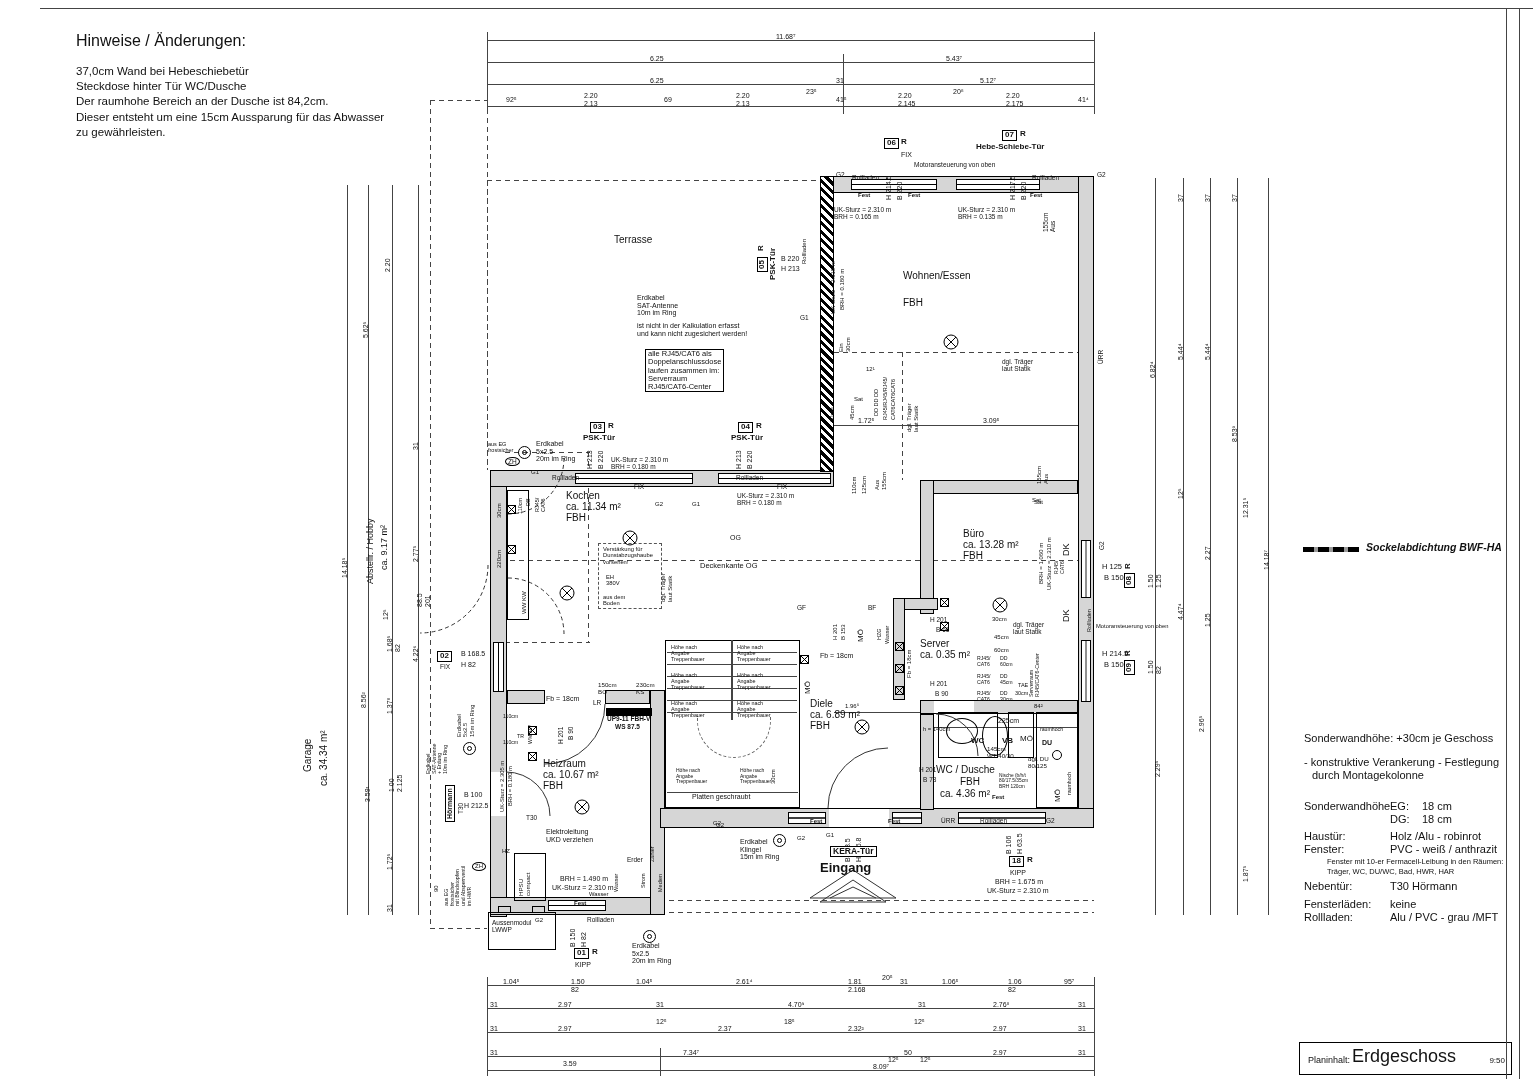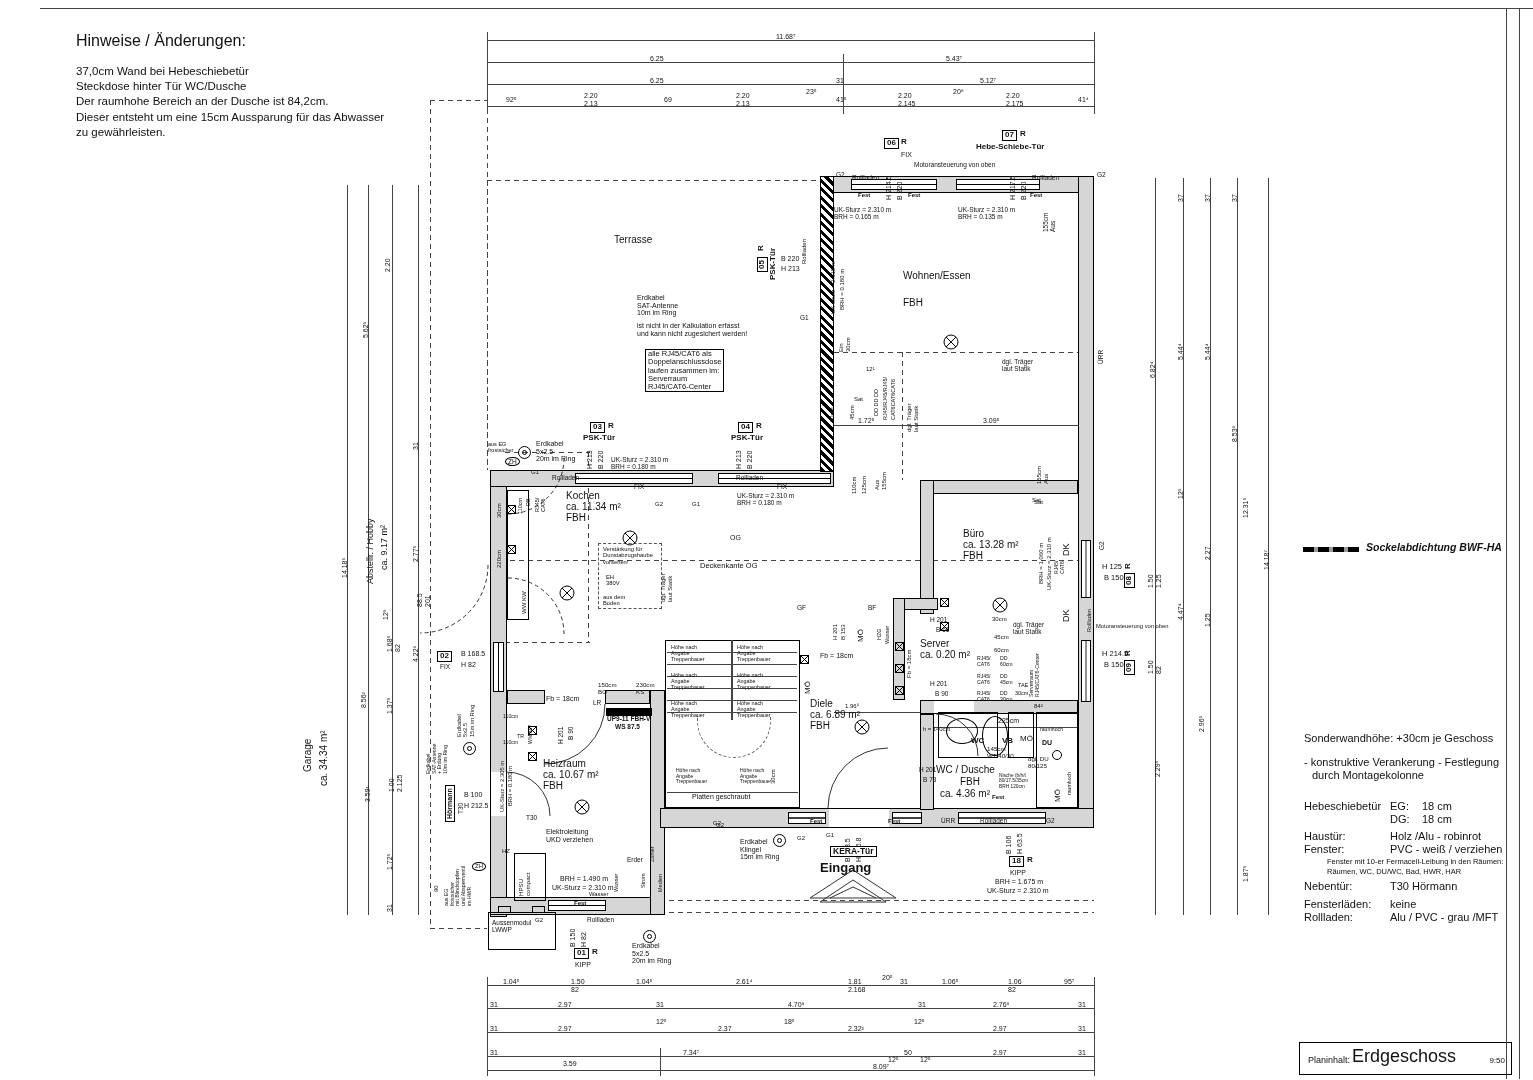--- a/index.html
+++ b/index.html
@@ -62,31 +62,31 @@
   <div class="l">Dieser entsteht um eine 15cm Aussparung für das Abwasser</div>
   <div class="l">zu gewährleisten.</div>
 </div>
 
 <div id="legend-dash" class="abs"></div>
 <div id="legend-text" class="abs bold ital">Sockelabdichtung  BWF-HA</div>
 
 <div class="spec" style="left:1304px;top:732px;">Sonderwandhöhe: +30cm je Geschoss</div>
 <div class="spec" style="left:1304px;top:756px;">- konstruktive Verankerung - Festlegung</div>
 <div class="spec" style="left:1312px;top:769px;">durch Montagekolonne</div>
-<div class="spec" style="left:1304px;top:800px;">Hebeschiebetür</div>
+<div class="spec" style="left:1304px;top:800px;">Sonderwandhöhe</div>
 <div class="spec" style="left:1390px;top:800px;">EG:</div>
 <div class="spec" style="left:1422px;top:800px;">18 cm</div>
 <div class="spec" style="left:1390px;top:813px;">DG:</div>
 <div class="spec" style="left:1422px;top:813px;">18 cm</div>
 <div class="spec" style="left:1304px;top:830px;">Haustür:</div>
 <div class="spec" style="left:1390px;top:830px;">Holz /Alu - robinrot</div>
 <div class="spec" style="left:1304px;top:843px;">Fenster:</div>
-<div class="spec" style="left:1390px;top:843px;">PVC - weiß / verziehen</div>
+<div class="spec" style="left:1390px;top:843px;">PVC - weiß / anthrazit</div>
 <div class="spec-sm" style="left:1327px;top:857px;">Fenster mit 10-er Fermacell-Leibung in den Räumen:</div>
-<div class="spec-sm" style="left:1327px;top:867px;">Räumen, WC, DU/WC, Bad, HWR, HAR</div>
+<div class="spec-sm" style="left:1327px;top:867px;">Träger, WC, DU/WC, Bad, HWR, HAR</div>
 <div class="spec" style="left:1304px;top:880px;">Nebentür:</div>
 <div class="spec" style="left:1390px;top:880px;">T30 Hörmann</div>
 <div class="spec" style="left:1304px;top:898px;">Fensterläden:</div>
 <div class="spec" style="left:1390px;top:898px;">keine</div>
 <div class="spec" style="left:1304px;top:911px;">Rollladen:</div>
 <div class="spec" style="left:1390px;top:911px;">Alu / PVC  - grau /MFT</div>
 
 <div id="tblock" class="abs">
   <span class="lab">Planinhalt:</span>
   <span class="tit">Erdgeschoss</span>
@@ -346,21 +346,21 @@
     <div class="lbl" style="left: 868px; top: 604px; font-size: 6.5px;">BF</div>
     <div class="lbl rot" style="left: 857px; top: 642px; font-size: 8px;">MÖ</div>
     <div class="lbl rot" style="left: 832px; top: 640px; font-size: 6px;">H 201</div>
     <div class="lbl rot" style="left: 840px; top: 640px; font-size: 6px;">B 153</div>
     <div class="lbl rot" style="left: 876px; top: 640px; font-size: 5.5px;">HZG</div>
     <div class="lbl rot" style="left: 884px; top: 644px; font-size: 5.5px;">Wasser</div>
     <div class="lbl" style="left: 820px; top: 652px; font-size: 7px;">Fb = 18cm</div>
     <div class="lbl" style="left: 930px; top: 616px; font-size: 6.5px;">H 201</div>
     <div class="lbl" style="left: 936px; top: 626px; font-size: 6.5px;">B 66</div>
     <div class="lbl" style="left: 920px; top: 638px; font-size: 10px;">Server
-ca. 0.20 m²</div>
+ca. 0.35 m²</div>
     <div class="lbl rot" style="left: 906px; top: 678px; font-size: 6px;">Fb = 18cm</div>
     <div class="lbl" style="left: 930px; top: 680px; font-size: 6.5px;">H 201</div>
     <div class="lbl" style="left: 935px; top: 690px; font-size: 6.5px;">B 90</div>
     <div class="lbl" style="left: 992px; top: 616px; font-size: 6px;">30cm</div>
     <div class="lbl" style="left: 994px; top: 634px; font-size: 6px;">45cm</div>
     <div class="lbl" style="left: 994px; top: 647px; font-size: 6px;">60cm</div>
     <div class="lbl" style="left: 1013px; top: 621px; font-size: 6.5px;">dgl. Träger
 laut Statik</div>
     <div class="lbl" style="left: 977px; top: 656px; font-size: 5.2px;">RJ45/
 CAT6</div>

